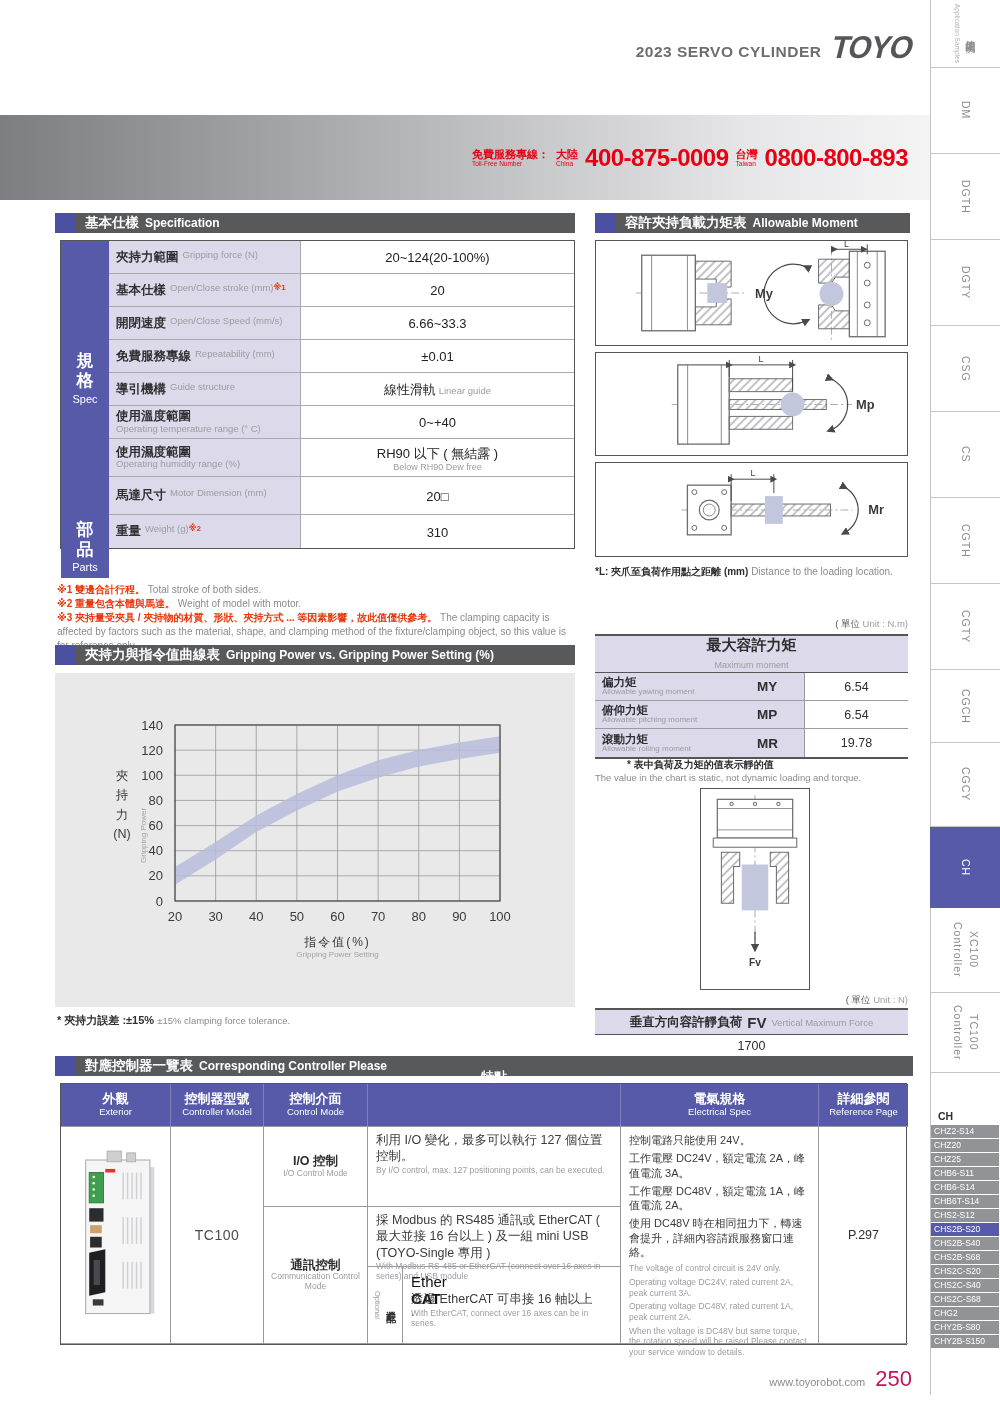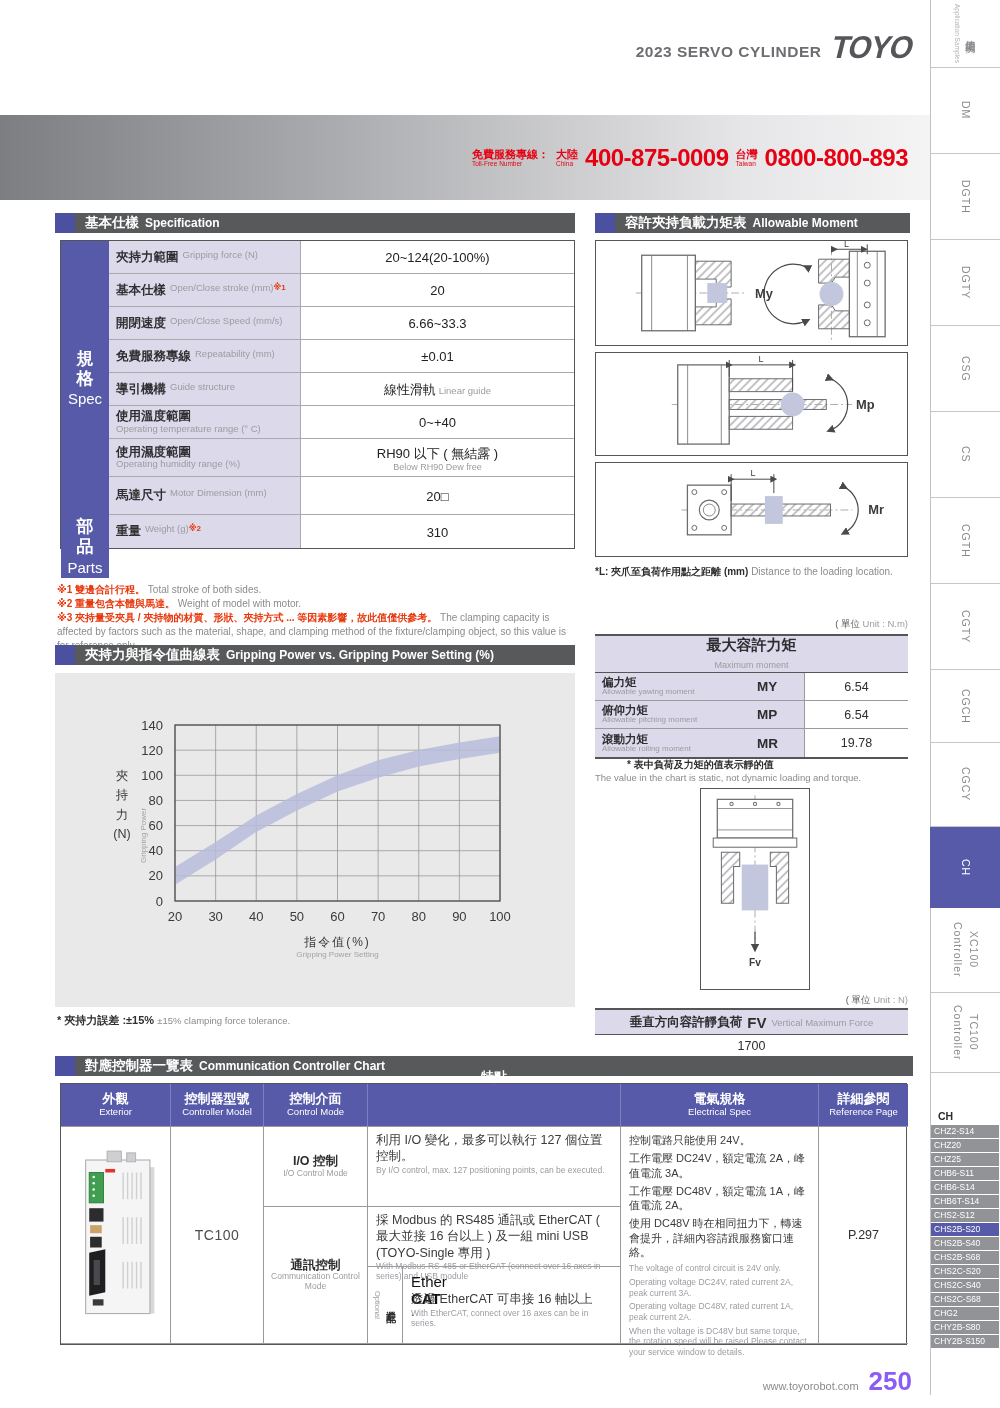--- a/index.html
+++ b/index.html
@@ -22,21 +22,21 @@
   .sec-hdr{position:absolute;height:20px;display:flex;align-items:stretch;}
   .sec-sq{width:20px;background:#4b50a1;}
   .sec-bar{flex:1;background:#58595b;color:#fff;display:flex;align-items:center;padding-left:10px;gap:6px;}
   .sec-cn{font-size:13.5px;font-weight:bold;}
   .sec-en{font-size:12px;font-weight:bold;}
 
   
   .spec-table{position:absolute;top:240px;left:60px;width:515px;border:1.5px solid #555;box-sizing:border-box;}
   .band{position:absolute;left:0;top:0;width:48px;background:#565aa9;color:#fff;display:flex;flex-direction:column;align-items:center;justify-content:center;box-sizing:border-box;}
   .band-cn{font-size:17px;font-weight:bold;white-space:pre-line;text-align:center;line-height:1.15;}
-  .band-en{font-size:15px;margin-top:2px;}
+  .band-en{font-size:11px;margin-top:2px;}
   .spec-row{display:flex;margin-left:48px;border-bottom:1px solid #a9a9ad;height:33px;box-sizing:border-box;}
   .spec-row:nth-child(7),.spec-row:nth-child(8){height:38px;}
   .spec-row:last-child{border-bottom:none;}
   .spec-label{width:192px;background:#dbd9ea;border-right:1px solid #a9a9ad;padding:3px 7px;box-sizing:border-box;display:flex;flex-wrap:wrap;align-content:center;line-height:1.15;}
   .scn{font-size:12.5px;font-weight:bold;color:#303032;margin-right:4px;}
   .sen{font-size:9.5px;color:#9b9ca0;}
   .sen.small{font-size:9px;line-height:1;}
   .spec-value{flex:1;display:flex;flex-direction:column;justify-content:center;align-items:center;text-align:center;}
   .sval{font-size:13px;color:#222;}
   .red-sup{color:#e8380d;font-size:8px;font-weight:bold;vertical-align:super;}
@@ -113,21 +113,21 @@
   .elec-cn{font-size:11px;color:#3a3a3c;margin:0 0 4px 0;line-height:1.3;}
   .elec-en{font-size:8.5px;color:#9b9ca0;margin:0 0 3px 0;line-height:1.25;}
   .ec-logo{display:flex;align-items:flex-start;height:16px;margin-bottom:2px;flex-direction:column;}
   .ec-ether{font-size:15px;color:#111;}
   .ec-cat{font-size:15px;font-weight:bold;color:#111;}
   .ec-dot{font-size:10px;color:#111;}
 
   
   .footer{position:absolute;top:1366px;left:500px;width:412px;text-align:right;display:flex;justify-content:flex-end;align-items:baseline;gap:10px;}
   .f-url{font-size:11px;color:#8a8b8e;}
-  .f-page{font-size:26px;font-weight:bold;color:#8b5cf6;}
+  .f-page{font-size:22px;font-weight:normal;color:#be185d;}
 
   
   .sidebar-line{position:absolute;left:930px;top:0;height:1395px;border-left:1px solid #c2c2c5;}
   .sidebar{position:absolute;left:930px;top:0;width:70px;}
   .tab{display:flex;align-items:center;justify-content:center;border-bottom:1px solid #c6c6c9;color:#8a8b8f;box-sizing:border-box;flex-direction:row-reverse;}
   .tab .vtxt{writing-mode:vertical-rl;text-orientation:mixed;font-size:10.5px;letter-spacing:1px;white-space:pre-line;text-align:center;line-height:1.5;}
   .tab .vtxt.small{font-size:6.5px;color:#b0b1b4;letter-spacing:0;}
   .tab.active{background:#565aa9;color:#fff;border-bottom:none;}
   .models{position:absolute;left:931px;top:1108px;width:68px;}
   .models-hdr{font-size:10.5px;font-weight:bold;color:#2e2e30;padding:2px 0 3px 7px;}
@@ -525,21 +525,21 @@
 
   <div class="tol-note">
     <span class="tol-cn">* 夾持力誤差 :±15%</span>
     <span class="tol-en">±15% clamping force tolerance.</span>
   </div>
 
   <div class="sec-hdr" style="top:1056px;left:55px;width:858px;">
     <div class="sec-sq"></div>
     <div class="sec-bar">
       <span class="sec-cn">對應控制器一覽表</span>
-      <span class="sec-en">Communication Controller Chart</span>
+      <span class="sec-en">Corresponding Controller Please</span>
     </div>
   </div>
 
   <div class="ctrl-table">
     <div class="hcell">
         <span class="hcn">外觀</span>
         <span class="hen">Exterior</span>
       </div>
     <div class="hcell">
         <span class="hcn">控制器型號</span>

